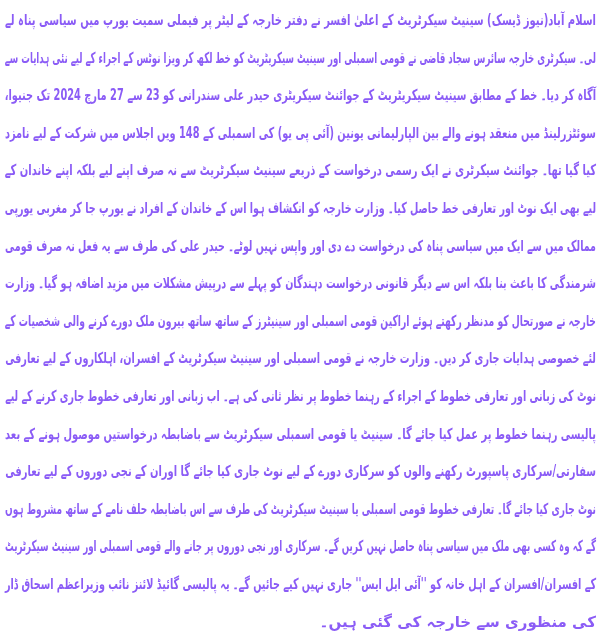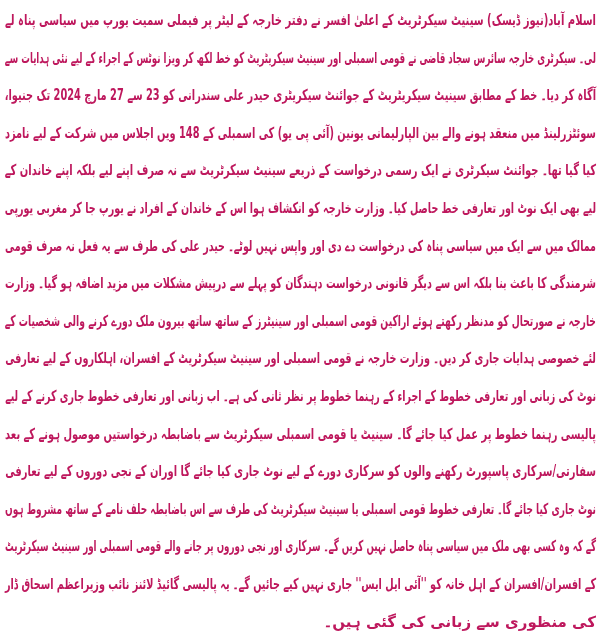--- a/index.html
+++ b/index.html
@@ -8,21 +8,21 @@
     width: 601px;
     height: 641px;
     background: #ffffff;
     overflow: hidden;
   }
   .article {
     direction: rtl;
     width: 591px;
     padding: 2px 5px 0 5px;
     font-family: "DejaVu Sans", sans-serif;
-    color: #be185d;
+    color: #8b5cf6;
   }
   .line {
     height: 37.6px;
     line-height: 37.6px;
     font-size: 15px;
     white-space: nowrap;
     text-align: right;
     transform-origin: 100% 50%;
     font-weight: 600;
     letter-spacing: 0;
@@ -44,14 +44,14 @@
   <div class="line" style="transform: scaleX(0.63412);">ممالک میں سے ایک میں سیاسی پناہ کی درخواست دے دی اور واپس نہیں لوٹے۔ حیدر علی کی طرف سے یہ فعل نہ صرف قومی</div>
   <div class="line" style="transform: scaleX(0.640303);">شرمندگی کا باعث بنا بلکہ اس سے دیگر قانونی درخواست دہندگان کو پہلے سے درپیش مشکلات میں مزید اضافہ ہو گیا۔ وزارت</div>
   <div class="line" style="transform: scaleX(0.614345);">خارجہ نے صورتحال کو مدنظر رکھتے ہوئے اراکین قومی اسمبلی اور سینیٹرز کے ساتھ ساتھ بیرون ملک دورے کرنے والی شخصیات کے</div>
   <div class="line" style="transform: scaleX(0.643791);">لئے خصوصی ہدایات جاری کر دیں۔ وزارت خارجہ نے قومی اسمبلی اور سینیٹ سیکرٹریٹ کے افسران، اہلکاروں کے لیے تعارفی</div>
   <div class="line" style="transform: scaleX(0.632762);">نوٹ کی زبانی اور تعارفی خطوط کے اجراء کے رہنما خطوط پر نظر ثانی کی ہے۔ اب زبانی اور تعارفی خطوط جاری کرنے کے لیے</div>
   <div class="line" style="transform: scaleX(0.658863);">پالیسی رہنما خطوط پر عمل کیا جائے گا۔ سینیٹ یا قومی اسمبلی سیکرٹریٹ سے باضابطہ درخواستیں موصول ہونے کے بعد</div>
   <div class="line" style="transform: scaleX(0.658863);">سفارتی/سرکاری پاسپورٹ رکھنے والوں کو سرکاری دورے کے لیے نوٹ جاری کیا جائے گا اوران کے نجی دوروں کے لیے تعارفی</div>
   <div class="line" style="transform: scaleX(0.60061);">نوٹ جاری کیا جائے گا۔ تعارفی خطوط قومی اسمبلی یا سینیٹ سیکرٹریٹ کی طرف سے اس باضابطہ حلف نامے کے ساتھ مشروط ہوں</div>
   <div class="line" style="transform: scaleX(0.57998);">گے کہ وہ کسی بھی ملک میں سیاسی پناہ حاصل نہیں کریں گے۔ سرکاری اور نجی دوروں پر جانے والے قومی اسمبلی اور سینیٹ سیکرٹریٹ</div>
   <div class="line" style="transform: scaleX(0.64309);">کے افسران/افسران کے اہل خانہ کو ''آئی ایل ایس'' جاری نہیں کیے جائیں گے۔ یہ پالیسی گائیڈ لائنز نائب وزیراعظم اسحاق ڈار</div>
-  <div class="line last">کی منظوری سے زبانی کی گئی ہیں۔</div>
+  <div class="line last">کی منظوری سے خارجہ کی گئی ہیں۔</div>
 </div>
 
 </body></html>

